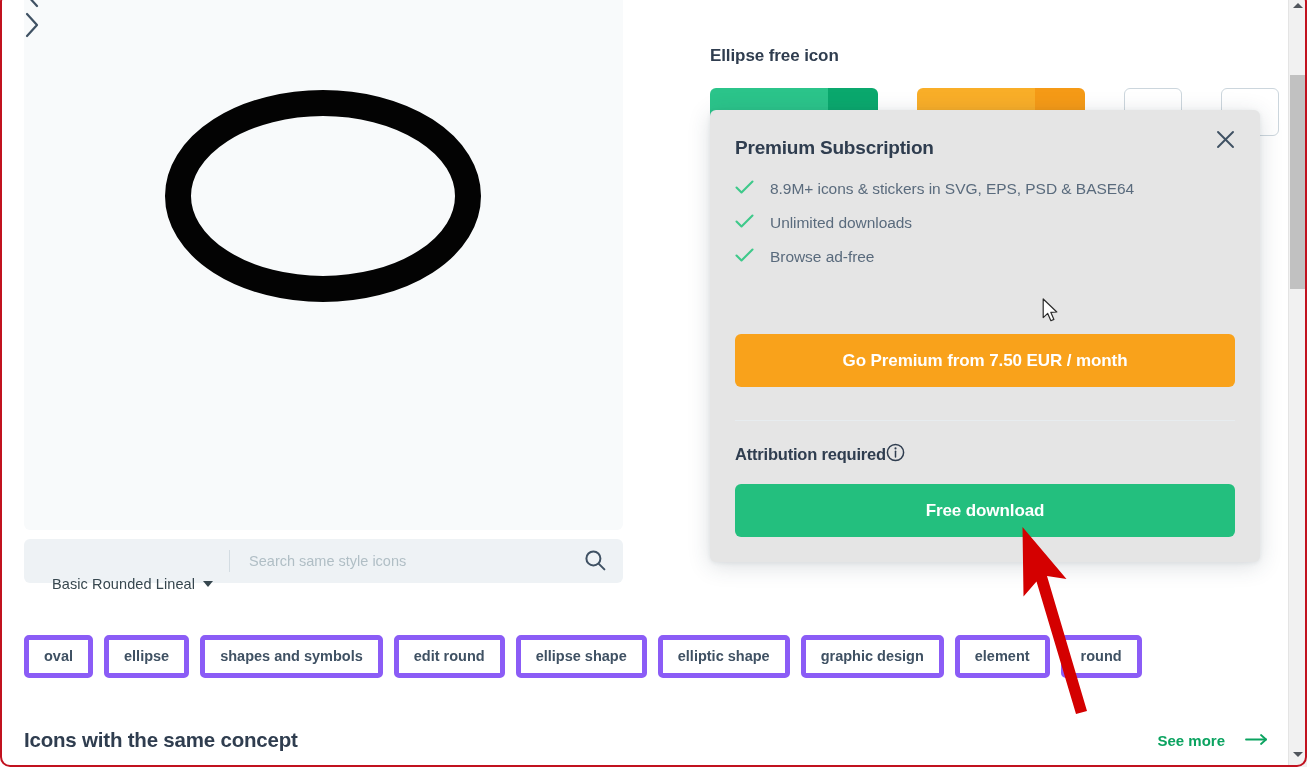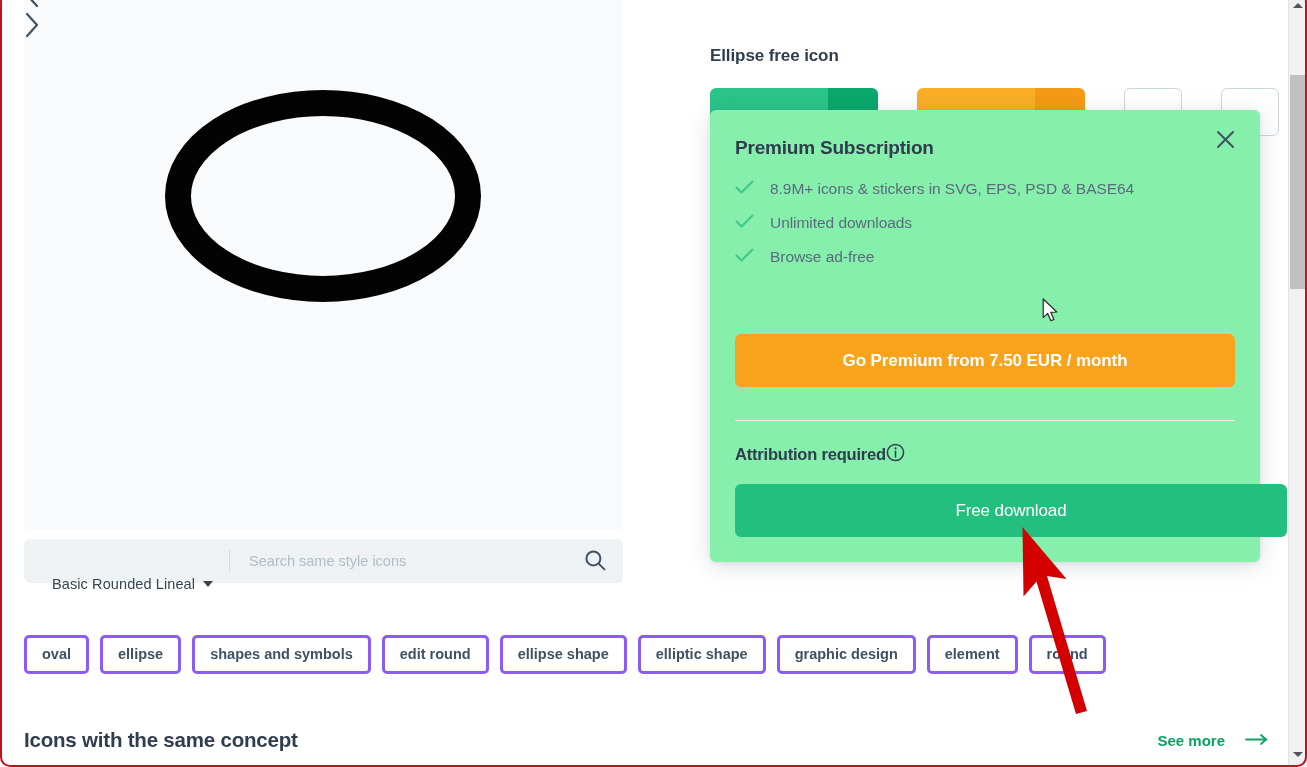--- a/index.html
+++ b/index.html
@@ -97,21 +97,21 @@
   
   #tag-list {
     position: absolute;
     left: 24px; top: 635px;
     width: 1060px;
     display: flex;
     gap: 11px;
     flex-wrap: nowrap;
   }
   .tag-chip {
-    border: 3px solid #8b5cf6;
+    border: 5px solid #8b5cf6;
     border-radius: 5px;
     background: #ffffff;
     color: #3f5163;
     font-size: 14.5px;
     font-weight: 700;
     padding: 8px 15px 9px;
     white-space: nowrap;
     cursor: pointer;
     line-height: 16px;
     font-family: "Liberation Sans", sans-serif;
@@ -168,21 +168,21 @@
     background: #ffffff;
   }
   .dl-main { flex: 1 1 auto; }
   .dl-side { width: 50px; }
 
   
   #premium-modal {
     position: absolute;
     left: 710px; top: 110px;
     width: 550px; height: 452px;
-    background: #86efac;
+    background: #e5e5e5;
     border-radius: 6px;
     box-shadow: 0 4px 22px rgba(40,60,80,.17), 0 1px 4px rgba(40,60,80,.08);
     z-index: 20;
   }
   #modal-close-btn {
     position: absolute;
     right: 18px; top: 12px;
     width: 34px; height: 34px;
     display: flex; align-items: center; justify-content: center;
     cursor: pointer;
@@ -242,28 +242,28 @@
   }
   #attribution-label {
     font-size: 16.5px;
     font-weight: 700;
     color: #2f3d4f;
     letter-spacing: -.2px;
   }
   #free-download-btn {
     position: absolute;
     left: 25px; top: 374px;
-    width: 552px; height: 53px;
+    width: 500px; height: 53px;
     background: #23bf7e;
     border: none;
     border-radius: 6px;
     color: #ffffff;
     font-family: "Liberation Sans", sans-serif;
     font-size: 17px;
-    font-weight: 400;
+    font-weight: 700;
     cursor: pointer;
     letter-spacing: -.1px;
   }
 
   
   #obscured-hint {
     position: absolute;
     left: 710px; top: 548px;
     width: 550px;
     display: flex; justify-content: space-around;

